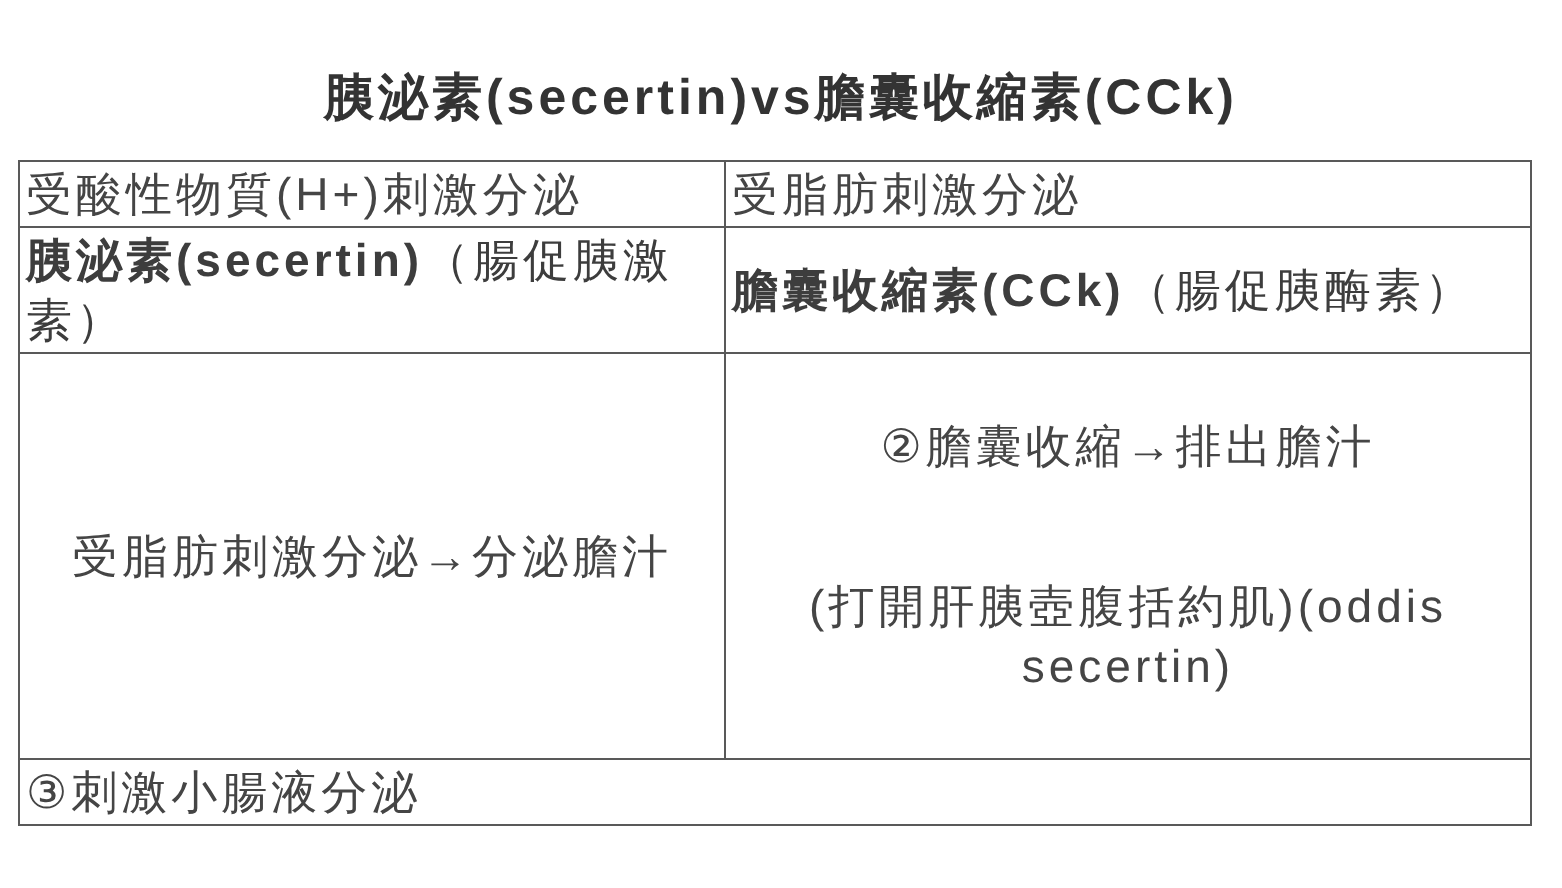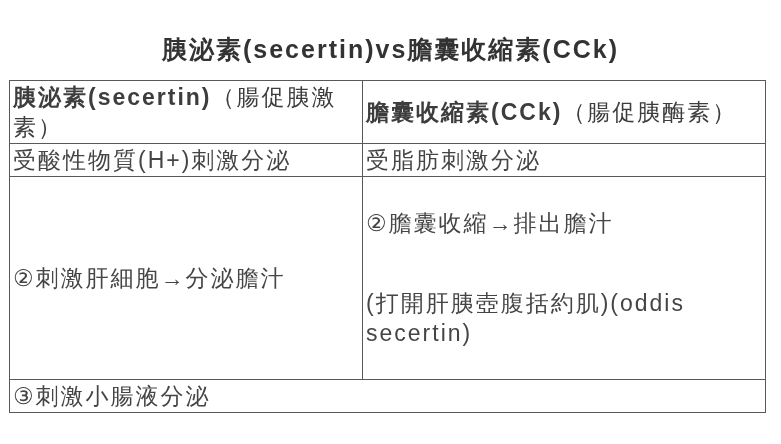--- a/index.html
+++ b/index.html
@@ -41,50 +41,50 @@
       border: 1px solid #595959;
       padding: 1px 3px;
       vertical-align: middle;
       text-align: left;
       font-weight: 400;
       white-space: pre-line;
       overflow: hidden;
     }
     table.cmp th { color: #3d3d3d; }
     .strong { font-weight: 700; }
-    tr.effect2-row td { height: 118px; }
+    tr.effect2-row td { height: 118px; text-align: center; }
     .para2 { margin-top: 20px; }
     td.full-span { text-align: center; }
   </style>
 </head>
 <body>
 
 <div class="page">
 
   <h1 class="page-title">胰泌素(secertin)vs膽囊收縮素(CCk)</h1>
 
   <table class="cmp">
     <colgroup>
       <col class="c-left">
       <col class="c-right">
     </colgroup>
     <tbody>
       <tr>
+        <td>受酸性物質(H+)刺激分泌</td>
+        <td>受脂肪刺激分泌</td>
+      </tr>
+
+      <tr>
         <th><span class="strong">胰泌素(secertin)</span><span>（腸促胰激素）</span></th>
         <th><span class="strong">膽囊收縮素(CCk)</span><span>（腸促胰酶素）</span></th>
       </tr>
 
-      <tr>
-        <td>受酸性物質(H+)刺激分泌</td>
-        <td>受脂肪刺激分泌</td>
-      </tr>
-
 
       <tr class="effect2-row">
-        <td>②刺激肝細胞→分泌膽汁</td>
+        <td>受脂肪刺激分泌→分泌膽汁</td>
         <td>
           <div>②膽囊收縮→排出膽汁</div>
           <div class="para2">(打開肝胰壺腹括約肌)(oddis secertin)</div>
         </td>
       </tr>
 
       <tr>
         <td class="full-span" colspan="2">③刺激小腸液分泌</td>
       </tr>
 

